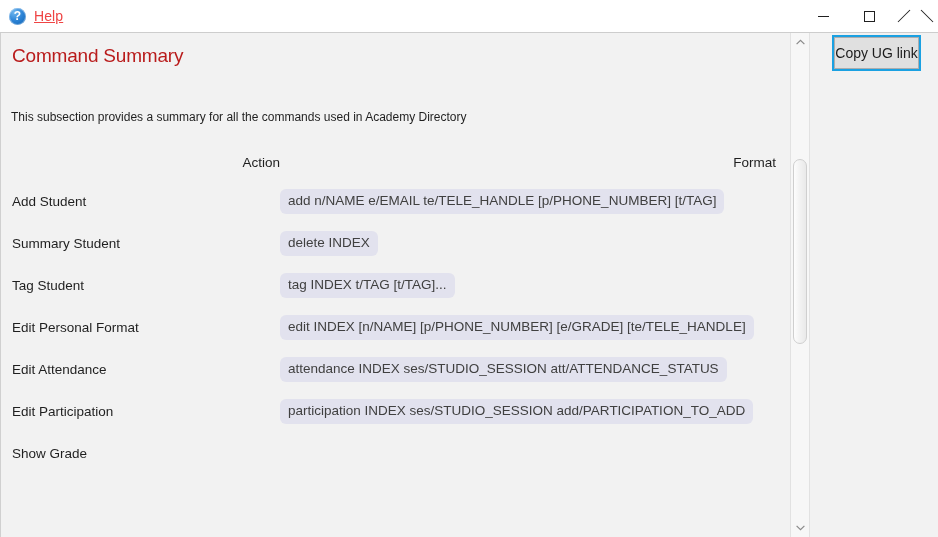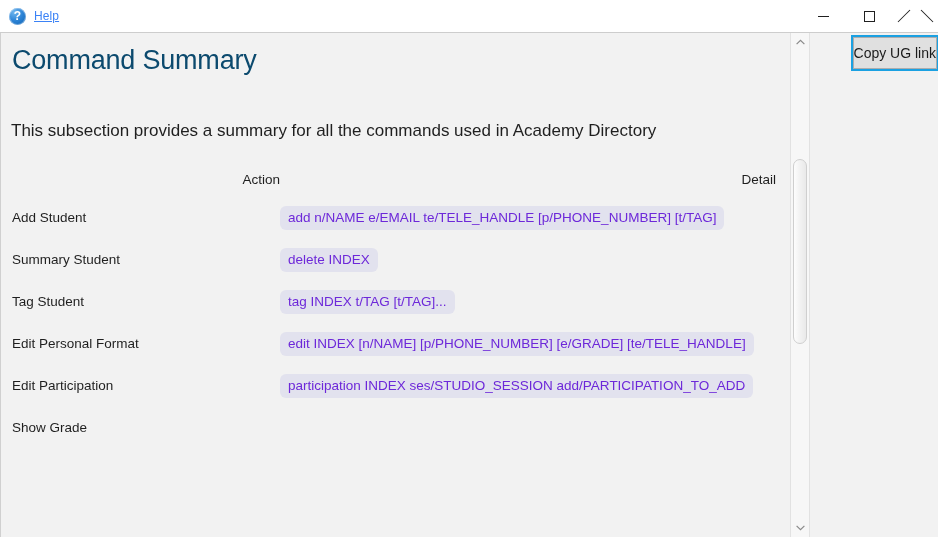--- a/index.html
+++ b/index.html
@@ -50,22 +50,22 @@
     justify-content: center;
     color: #ffffff;
     font-size: 12px;
     font-weight: bold;
     line-height: 1;
     font-family: "Liberation Sans", sans-serif;
     flex: 0 0 auto;
   }
 
   .title-text {
-    font-size: 12px;
-    color: #3b82f6;
+    font-size: 14px;
+    color: #ef4444;
     letter-spacing: 0.1px;
     text-decoration: underline;
   }
 
   .win-controls {
     position: absolute;
     right: 0;
     top: 0;
     height: 33px;
     display: flex;
@@ -129,31 +129,31 @@
     background: #f2f2f2;
     border-left: 1px solid #d0d0d0;
     overflow: hidden;
   }
 
   .doc {
     padding: 0 14px 0 11px;
   }
 
   .page-title {
-    font-size: 27px;
+    font-size: 19px;
     font-weight: normal;
-    color: #0c4a6e;
+    color: #b91c1c;
     letter-spacing: -0.2px;
     padding-top: 11px;
     padding-bottom: 6px;
     line-height: 1.25;
   }
 
   .intro {
-    font-size: 17px;
+    font-size: 12px;
     color: #1f1f1f;
     padding-top: 36px;
     padding-bottom: 0;
     line-height: 1.3;
     margin-left: -1px;
   }
 
   table.cmd-table {
     width: 100%;
     border-collapse: collapse;
@@ -176,21 +176,21 @@
     padding: 8px 0;
     vertical-align: middle;
     height: 42px;
   }
 
   td.action-cell { width: 268px; white-space: nowrap; }
 
   code.pill {
     display: inline-block;
     background: #e2e2ee;
-    color: #6d28d9;
+    color: #404040;
     border-radius: 6px;
     padding: 4px 8px 5px 8px;
     font-family: "Liberation Sans", sans-serif;
     font-size: 13.5px;
     line-height: 1.15;
     white-space: nowrap;
   }
 
   
   .scrollbar {
@@ -234,21 +234,21 @@
     border-radius: 7px;
   }
 
   
   .sidepanel {
     flex: 1 1 auto;
     background: #f2f2f2;
     padding: 4px 1px 0 6px;
     display: flex;
     flex-direction: column;
-    align-items: flex-end;
+    align-items: center;
   }
 
   .copy-btn {
     position: relative;
     height: 32px;
     margin: 0;
     background: #e0e0e0;
     border: 1px solid #adadad;
     outline: 2px solid #1ba1e2;
     outline-offset: -0px;
@@ -291,39 +291,43 @@
       <div class="doc">
 
         <h1 class="page-title">Command Summary</h1>
 
         <p class="intro">This subsection provides a summary for all the commands used in Academy Directory</p>
 
         <table class="cmd-table">
           <thead>
             <tr>
               <th class="col-action">Action</th>
-              <th class="col-format">Detail</th>
+              <th class="col-format">Format</th>
             </tr>
           </thead>
           <tbody>
             <tr>
               <td class="action-cell">Add Student</td>
               <td class="format-cell"><code class="pill">add n/NAME e/EMAIL te/TELE_HANDLE [p/PHONE_NUMBER] [t/TAG]</code></td>
             </tr>
             <tr>
               <td class="action-cell">Summary Student</td>
               <td class="format-cell"><code class="pill">delete INDEX</code></td>
             </tr>
             <tr>
               <td class="action-cell">Tag Student</td>
               <td class="format-cell"><code class="pill">tag INDEX t/TAG [t/TAG]...</code></td>
             </tr>
             <tr>
               <td class="action-cell">Edit Personal Format</td>
               <td class="format-cell"><code class="pill">edit INDEX [n/NAME] [p/PHONE_NUMBER] [e/GRADE] [te/TELE_HANDLE]</code></td>
+            </tr>
+            <tr>
+              <td class="action-cell">Edit Attendance</td>
+              <td class="format-cell"><code class="pill">attendance INDEX ses/STUDIO_SESSION att/ATTENDANCE_STATUS</code></td>
             </tr>
             <tr>
               <td class="action-cell">Edit Participation</td>
               <td class="format-cell"><code class="pill">participation INDEX ses/STUDIO_SESSION add/PARTICIPATION_TO_ADD</code></td>
             </tr>
             <tr>
               <td class="action-cell">Show Grade</td>
               <td class="format-cell"></td>
             </tr>
           </tbody>

